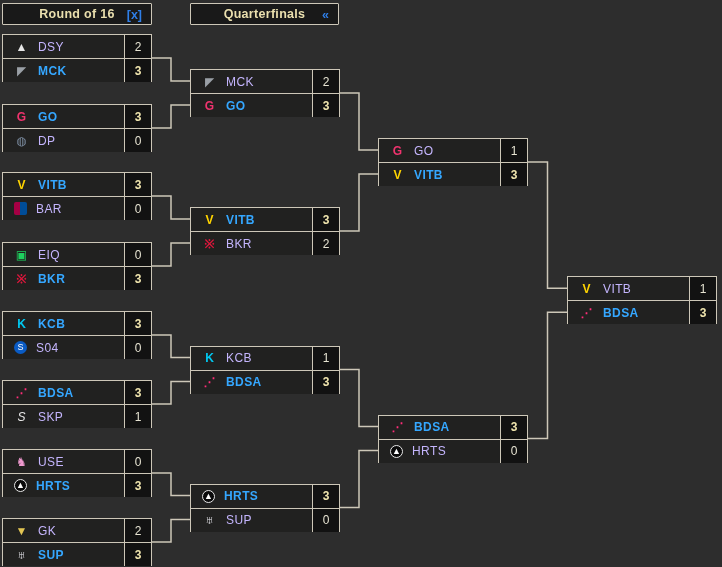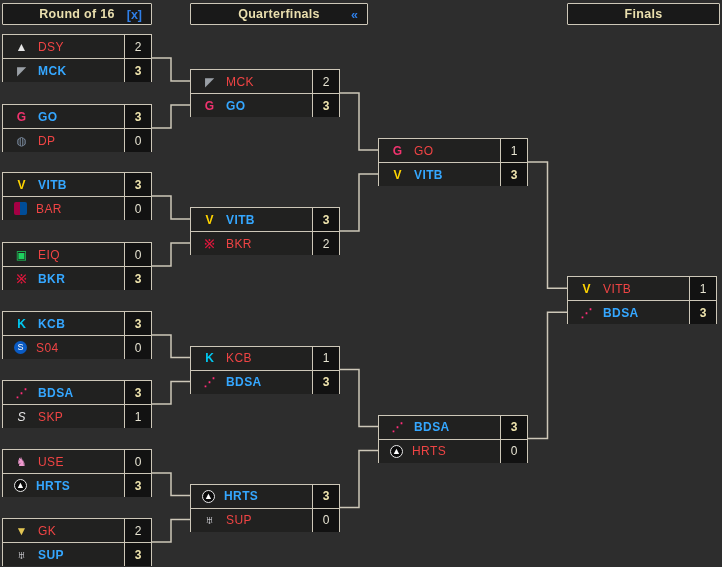--- a/index.html
+++ b/index.html
@@ -11,21 +11,21 @@
       display:flex;align-items:center;justify-content:center;}
   .round-header .hdr-label{color:#eadfae;font-size:12.5px;font-weight:bold;letter-spacing:.3px;}
   .round-header .hdr-action{position:absolute;right:9px;top:0;height:22px;display:flex;align-items:center;
       color:#2f7fe8;font-size:12.5px;font-weight:bold;cursor:pointer;}
   .match{position:absolute;width:150px;height:48px;box-sizing:border-box;z-index:1;
       border:1px solid #cdc7b8;background:#212120;}
   .team-row{display:flex;align-items:center;height:23px;background:#212120;}
   .team-row.first{border-bottom:1px solid #cdc7b8;}
   .team-icon{width:15px;height:14px;margin:0 9px 0 11px;display:flex;align-items:center;justify-content:center;
       font-size:12px;line-height:1;flex:0 0 15px;box-sizing:border-box;}
-  .team-name{flex:1;font-size:12px;letter-spacing:.4px;color:#ef4444;white-space:nowrap;}
+  .team-name{flex:1;font-size:12px;letter-spacing:.4px;color:#c4b5fd;white-space:nowrap;}
   .team-row.winner .team-name{color:#35a7ff;font-weight:bold;}
   .team-score{width:26px;align-self:stretch;display:flex;align-items:center;justify-content:center;
       background:#121212;border-left:1px solid #cdc7b8;color:#e6e3d2;font-size:12px;}
   .team-row.winner .team-score{color:#f0e5ae;font-weight:bold;}
 </style>
 </head>
 <body>
 
 <div id="stage">
   <svg id="wires" width="722" height="567">
@@ -124,21 +124,21 @@
         <span class="team-icon" style="color: rgb(227, 197, 83);">▼</span>
         <span class="team-name">GK</span>
         <span class="team-score">2</span>
       </div>
       <div class="team-row winner">
         <span class="team-icon" style="color: rgb(236, 236, 242);">♅</span>
         <span class="team-name">SUP</span>
         <span class="team-score">3</span>
       </div>
     </div>
-    <div class="round-header" style="left: 190px; top: 3px; width: 178px;">
+    <div class="round-header" style="left: 190px; top: 3px; width: 149px;">
       <span class="hdr-label">Quarterfinals</span>
       <span class="hdr-action">«</span>
     </div>
     <div class="match" style="left: 190px; top: 69px;">
       <div class="team-row first">
         <span class="team-icon" style="color: rgb(154, 160, 166);">◤</span>
         <span class="team-name">MCK</span>
         <span class="team-score">2</span>
       </div>
       <div class="team-row winner">
@@ -199,23 +199,20 @@
       <div class="team-row first winner">
         <span class="team-icon" style="color: rgb(255, 45, 120); font-weight: bold;">⋰</span>
         <span class="team-name">BDSA</span>
         <span class="team-score">3</span>
       </div>
       <div class="team-row">
         <span class="team-icon" style="color: rgb(255, 255, 255); background: rgb(10, 10, 10); width: 13px; height: 13px; flex-basis: 13px; border-radius: 50%; font-size: 9px; border: 1px solid rgb(232, 232, 232);">▲</span>
         <span class="team-name">HRTS</span>
         <span class="team-score">0</span>
       </div>
-    </div>
-    <div class="round-header" style="left: 567px; top: 3px; width: 153px;">
-      <span class="hdr-label">Finals</span>
     </div>
     <div class="match" style="left: 567px; top: 276.25px;">
       <div class="team-row first">
         <span class="team-icon" style="color: rgb(255, 212, 0); font-weight: bold;">V</span>
         <span class="team-name">VITB</span>
         <span class="team-score">1</span>
       </div>
       <div class="team-row winner">
         <span class="team-icon" style="color: rgb(255, 45, 120); font-weight: bold;">⋰</span>
         <span class="team-name">BDSA</span>

